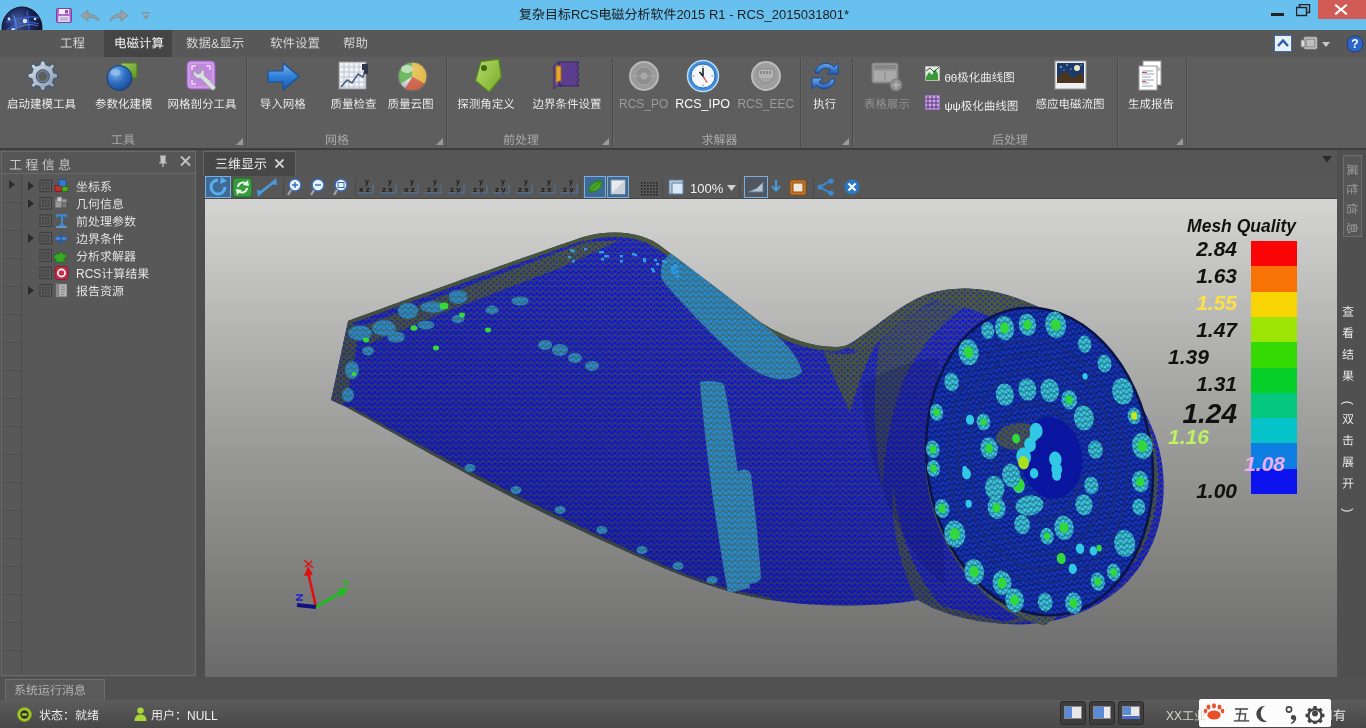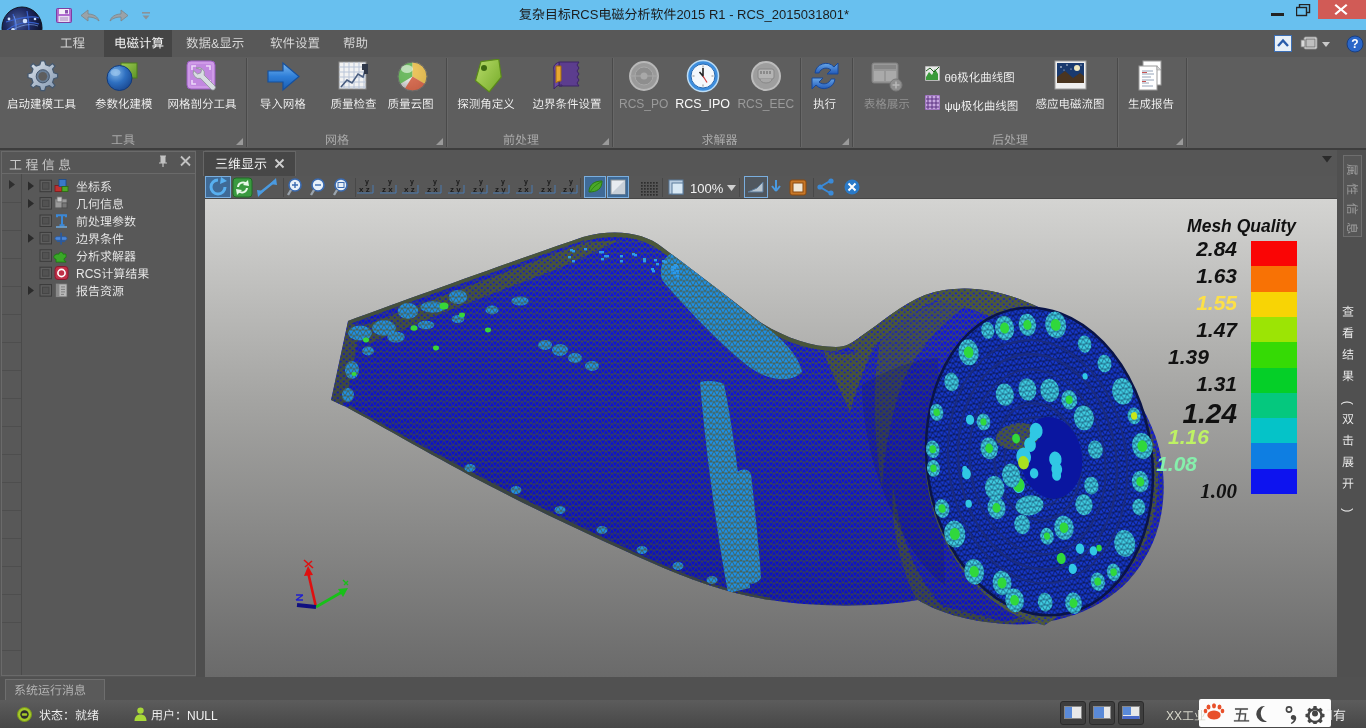--- a/index.html
+++ b/index.html
@@ -733,22 +733,22 @@
 <div class="abs" style="left:1251px;top:443.4px;width:46px;height:25.8px;background:#0e7ee2"></div>
 <div class="abs" style="left:1251px;top:468.7px;width:46px;height:25.8px;background:#0d13ef"></div>
 <div class="abs" style="left:1140px;top:237.0px;width:97px;height:24px;font-family:'Liberation Sans';font-style:italic;font-weight:bold;font-size:21px;color:#111;text-align:right">2.84</div>
 <div class="abs" style="left:1140px;top:263.9px;width:97px;height:24px;font-family:'Liberation Sans';font-style:italic;font-weight:bold;font-size:21px;color:#111;text-align:right">1.63</div>
 <div class="abs" style="left:1140px;top:290.8px;width:97px;height:24px;font-family:'Liberation Sans';font-style:italic;font-weight:bold;font-size:21px;color:#fde047;text-align:right">1.55</div>
 <div class="abs" style="left:1140px;top:317.7px;width:97px;height:24px;font-family:'Liberation Sans';font-style:italic;font-weight:bold;font-size:21px;color:#111;text-align:right">1.47</div>
 <div class="abs" style="left:1140px;top:344.6px;width:97px;height:24px;font-family:'Liberation Sans';font-style:italic;font-weight:bold;font-size:21px;color:#111;text-align:center">1.39</div>
 <div class="abs" style="left:1140px;top:371.5px;width:97px;height:24px;font-family:'Liberation Sans';font-style:italic;font-weight:bold;font-size:21px;color:#111;text-align:right">1.31</div>
 <div class="abs" style="left:1140px;top:398.4px;width:97px;height:24px;font-family:'Liberation Sans';font-style:italic;font-weight:bold;font-size:28px;color:#111;text-align:right">1.24</div>
 <div class="abs" style="left:1140px;top:425.3px;width:97px;height:24px;font-family:'Liberation Sans';font-style:italic;font-weight:bold;font-size:21px;color:#bef264;text-align:center">1.16</div>
-<div class="abs" style="left:1100px;top:452.2px;width:97px;height:24px;font-family:'Liberation Sans';font-style:italic;font-weight:bold;font-size:21px;color:#86efac;text-align:right">1.08</div>
-<div class="abs" style="left:1140px;top:479.1px;width:97px;height:24px;font-family:Liberation Serif, serif;font-style:italic;font-weight:bold;font-size:21px;color:#111;text-align:right">1.00</div>
+<div class="abs" style="left:1188px;top:452.2px;width:97px;height:24px;font-family:'Liberation Sans';font-style:italic;font-weight:bold;font-size:21px;color:#f0abfc;text-align:right">1.08</div>
+<div class="abs" style="left:1140px;top:479.1px;width:97px;height:24px;font-family:Liberation Sans, sans-serif;font-style:italic;font-weight:bold;font-size:21px;color:#111;text-align:right">1.00</div>
 <div class="abs" style="left:1337px;top:150px;width:29px;height:550px;background:#505050"></div>
 <div class="abs" style="left:1343px;top:155px;width:19px;height:82px;background:#565656;border:1px solid #6e6e6e"></div>
 <div class="abs" style="left:0;top:677px;width:1366px;height:23px;background:#515151"></div>
 <div class="abs" style="left:5px;top:679px;width:100px;height:21px;background:#5a5a5a;border:1px solid #6e6e6e;border-bottom:none"></div>
 <div class="abs" style="left:0;top:700px;width:1366px;height:28px;background:linear-gradient(#5c5c5c,#474747)"></div>
 <svg class="abs" style="left:17px;top:707px" width="15" height="15" viewBox="0 0 15 15">
 <circle cx="7.5" cy="7.5" r="7" fill="#a6ca2a" stroke="#7a9a18"></circle>
 <circle cx="7.5" cy="7.5" r="4.2" fill="#2e2e2e"></circle>
 <rect x="4.8" y="6.3" width="5.4" height="2.4" rx="1" fill="#a6ca2a"></rect>
   </svg>

